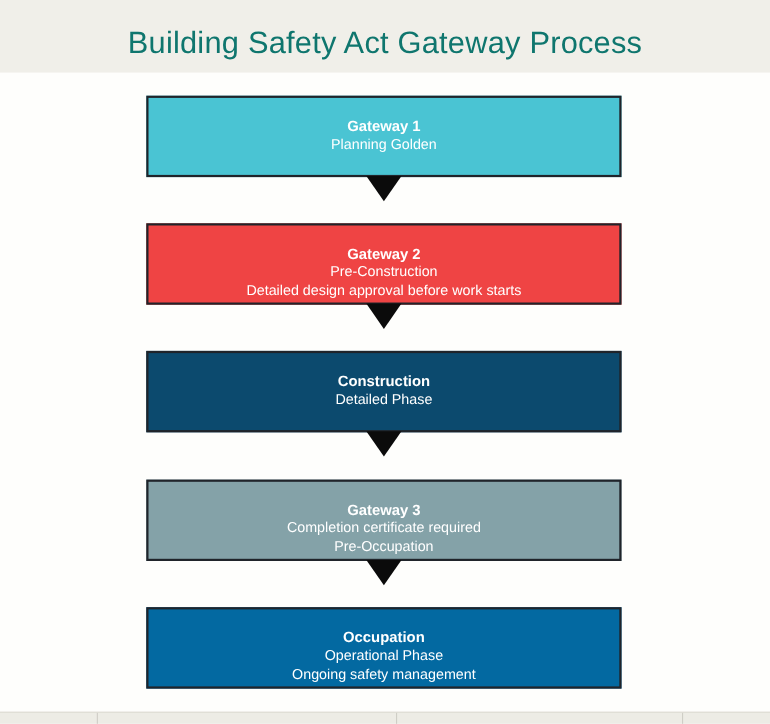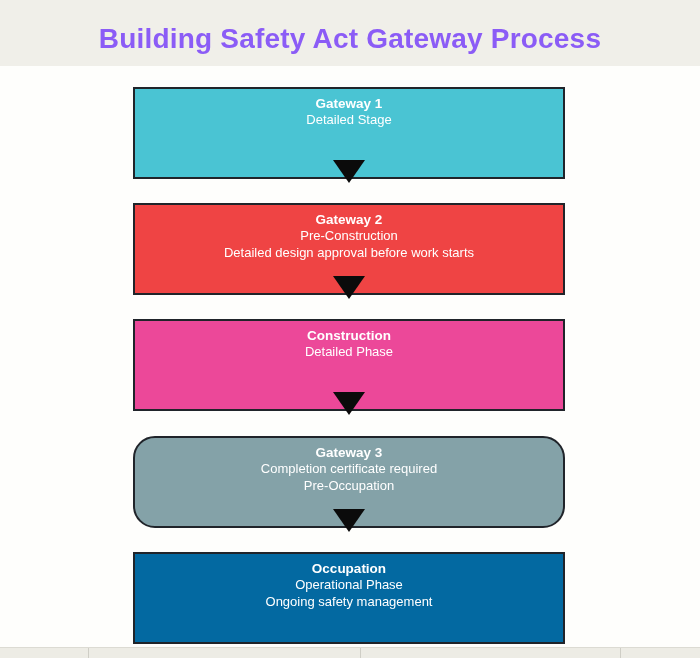--- a/index.html
+++ b/index.html
@@ -18,40 +18,40 @@
     top: 0; left: 0;
     width: 700px; height: 66px;
     background: #f0efe9;
     display: flex;
     justify-content: center;
     align-items: center;
     padding-top: 12px;
   }
   .title-band h1 {
     font-size: 28px;
-    font-weight: bold;
+    font-weight: normal;
     letter-spacing: 0.2px;
-    color: #8b5cf6;
+    color: #0f766e;
   }
 
   
   .flow {
     position: absolute;
     top: 0; left: 0;
     width: 700px; height: 647px;
   }
   .step {
     position: absolute;
     left: 133px;
     width: 432px;
-    height: 92px;
+    height: 74px;
     border: 2px solid #20242a;
     color: #ffffff;
     text-align: center;
-    padding-top: 6px;
+    padding-top: 17px;
   }
   .step-heading {
     font-size: 13.5px;
     font-weight: bold;
     line-height: 17px;
   }
   .step-line {
     font-size: 13px;
     line-height: 16.5px;
   }
@@ -63,21 +63,21 @@
     border-right: 16px solid transparent;
     border-top: 23px solid #0b0b0b;
   }
   .arrow-1 { top: 160px; }
   .arrow-2 { top: 276px; }
   .arrow-3 { top: 392px; }
   .arrow-4 { top: 509px; }
   .step-1 { top: 87px; }
   .step-2 { top: 203px; }
   .step-3 { top: 319px; }
-  .step-4 { top: 436px; border-radius: 22px; }
+  .step-4 { top: 436px; }
   .step-5 { top: 552px; }
 
   
   .grid-strip {
     position: absolute;
     top: 647px; left: 0;
     width: 700px; height: 11px;
     background: #edece5;
     border-top: 1px solid #dcdbd3;
   }
@@ -95,32 +95,32 @@
 <div class="page">
 
   <header class="title-band">
     <h1>Building Safety Act Gateway Process</h1>
   </header>
 
   <main class="flow">
 
     <section class="step step-1" style="background-color: rgb(74, 196, 211);">
       <div class="step-heading">Gateway 1</div>
-      <div class="step-line">Detailed Stage</div>
+      <div class="step-line">Planning Golden</div>
     </section>
     <div class="arrow arrow-1"></div>
 
     <section class="step step-2" style="background-color: #ef4444;">
       <div class="step-heading">Gateway 2</div>
       <div class="step-line">Pre-Construction</div>
       <div class="step-line">Detailed design approval before work starts</div>
     </section>
     <div class="arrow arrow-2"></div>
 
-    <section class="step step-3" style="background-color: #ec4899;">
+    <section class="step step-3" style="background-color: #0c4a6e;">
       <div class="step-heading">Construction</div>
       <div class="step-line">Detailed Phase</div>
     </section>
     <div class="arrow arrow-3"></div>
 
     <section class="step step-4" style="background-color: rgb(132, 162, 168);">
       <div class="step-heading">Gateway 3</div>
       <div class="step-line">Completion certificate required</div>
       <div class="step-line">Pre-Occupation</div>
     </section>

